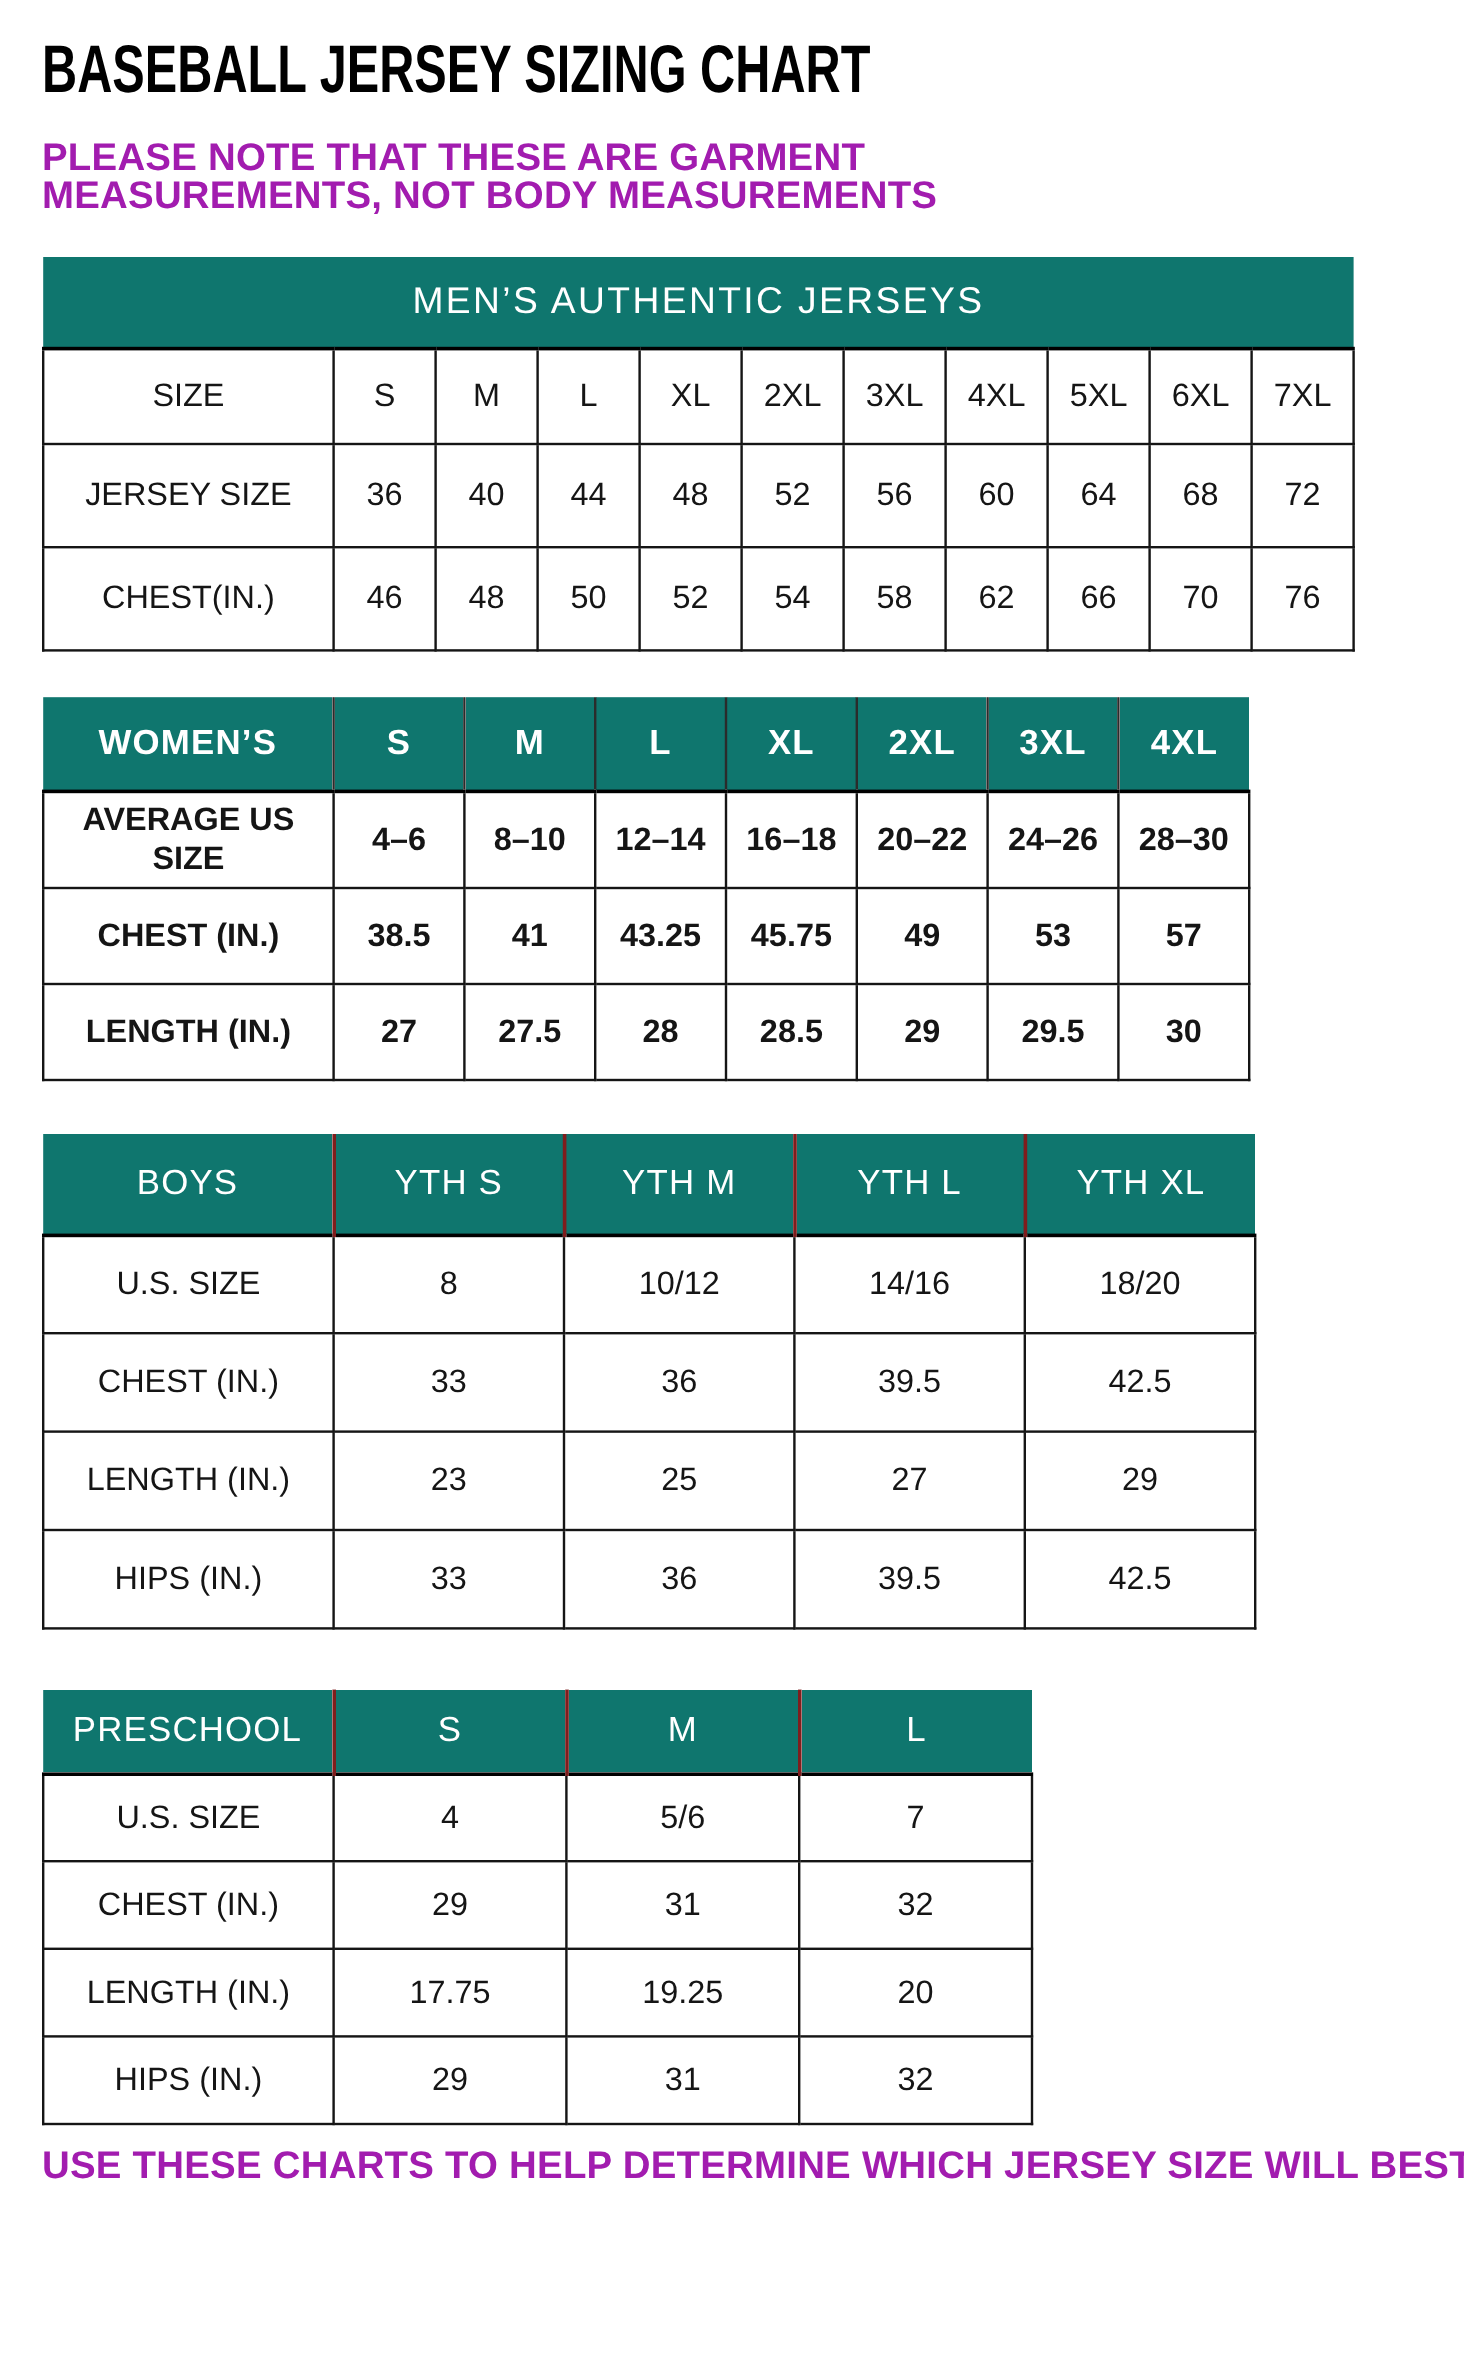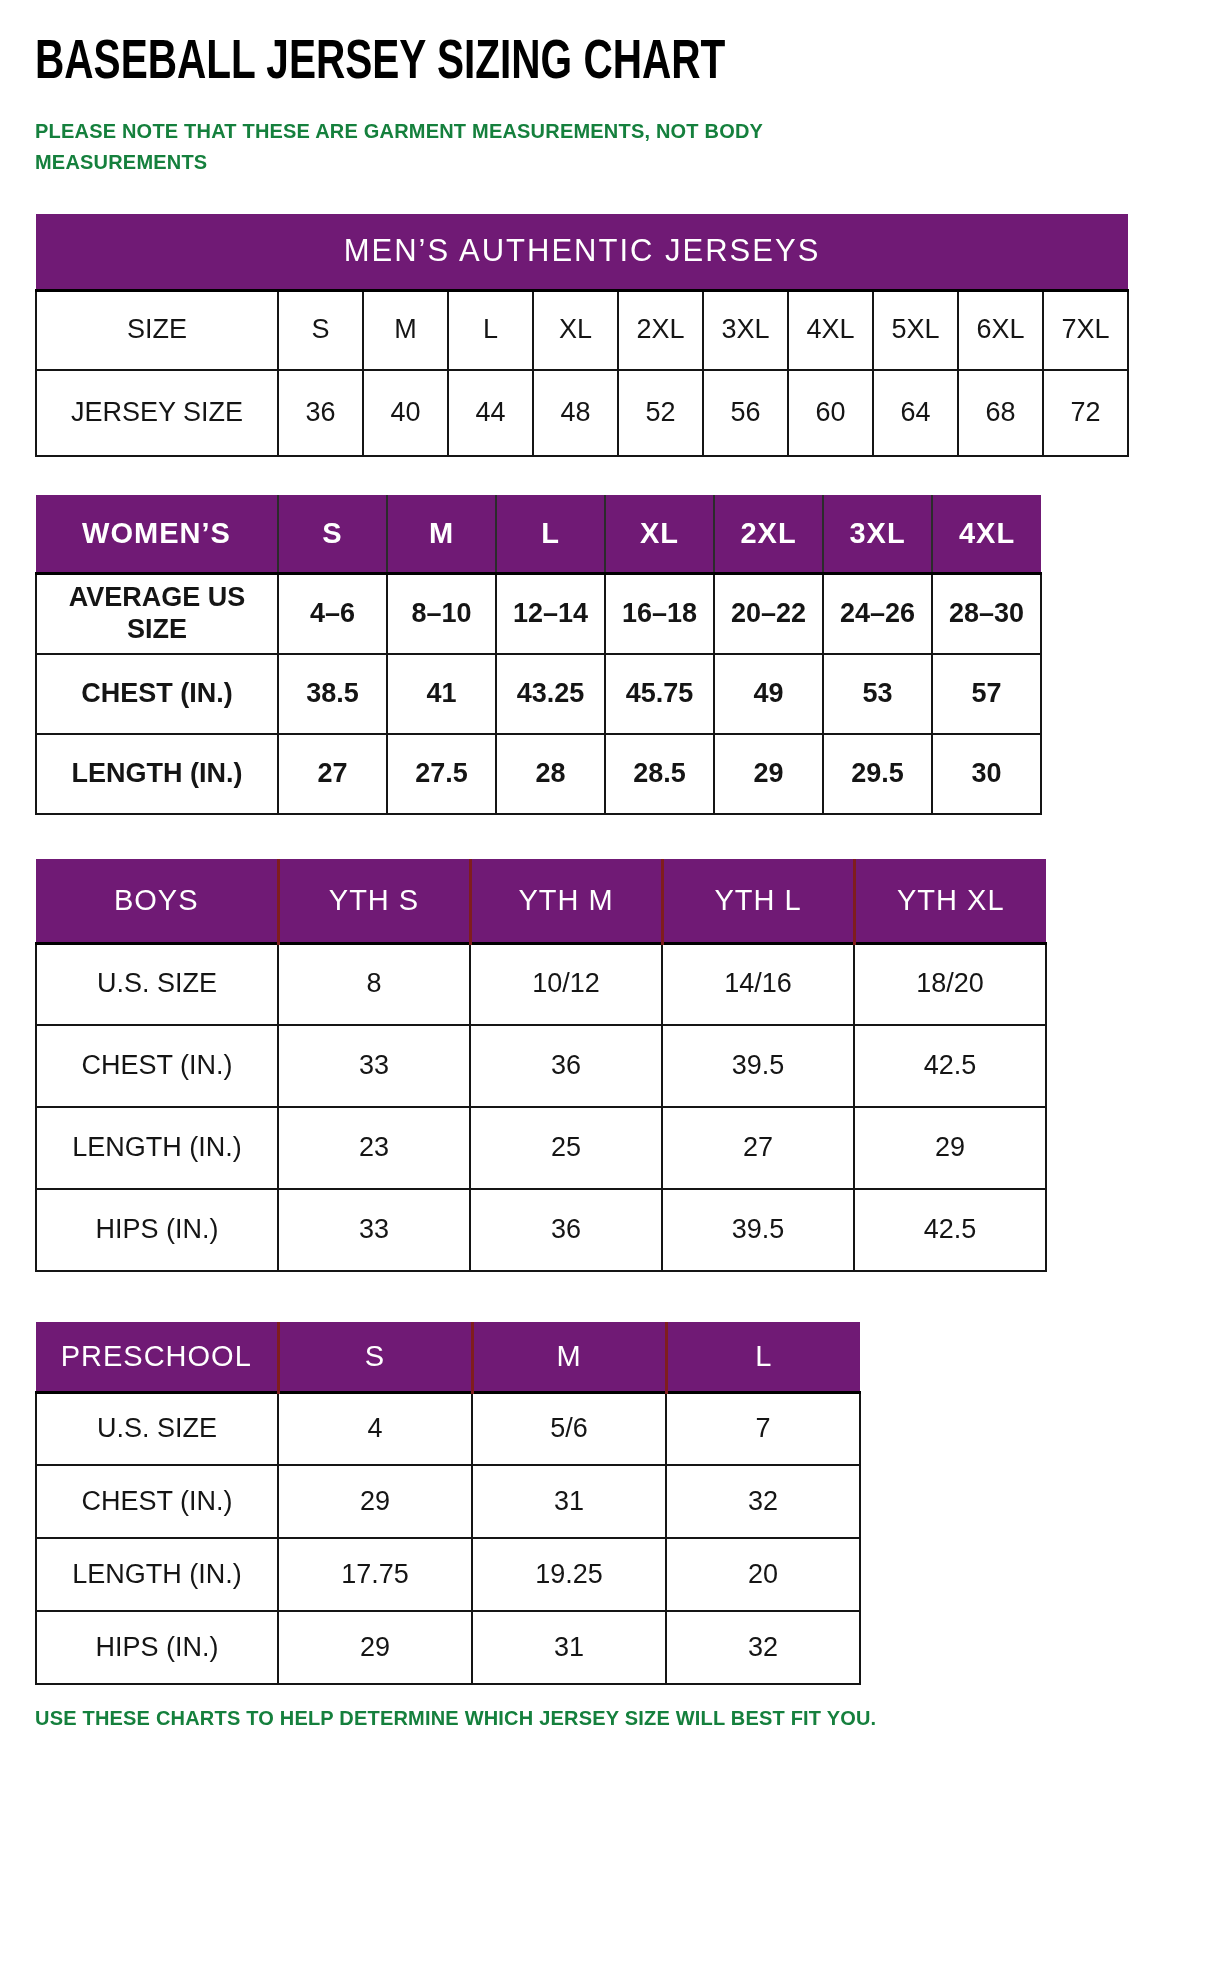--- a/index.html
+++ b/index.html
@@ -15,22 +15,22 @@
     margin:0;
     font-size:52px;
     font-weight:bold;
     letter-spacing:0px;
     color:#000;
     transform:scaleX(0.78) scaleY(1.08);
     transform-origin:left top;
     white-space:nowrap;
   }
   .note {
-    color:#15803d;
-    font-size:20px;
+    color:#a21caf;
+    font-size:32px;
     line-height:31px;
     font-weight:bold;
     letter-spacing:.2px;
   }
   .note-top { margin:30px 0 0 0; width:880px; }
   .note-bottom { margin:18px 0 0 0; width:1180px; white-space:nowrap; }
 
   table.tbl {
     border-collapse:collapse;
     table-layout:fixed;
@@ -40,21 +40,21 @@
     border:2px solid #151515;
     text-align:center;
     vertical-align:middle;
     font-size:27px;
     color:#151515;
     line-height:1.18;
     overflow:hidden;
   }
   table.tbl td.lbl { padding:0 10px; }
   table.tbl tr.hdr td {
-    background:#701a75;
+    background:#0f766e;
     color:#ffffff;
     border:0;
     font-size:29px;
     letter-spacing:1px;
   }
   table.tbl tr.hdr td.banner { font-size:31px; letter-spacing:2px; }
   table.tbl tr.body-first td { border-top:3px solid #000; }
   
   .light-div tr.hdr td + td { border-left:3px solid #7f1d1d; }
   
@@ -126,20 +126,33 @@
           <td>40</td>
           <td>44</td>
           <td>48</td>
           <td>52</td>
           <td>56</td>
           <td>60</td>
           <td>64</td>
           <td>68</td>
           <td>72</td>
         </tr>
+        <tr>
+          <td class="lbl">CHEST(IN.)</td>
+          <td>46</td>
+          <td>48</td>
+          <td>50</td>
+          <td>52</td>
+          <td>54</td>
+          <td>58</td>
+          <td>62</td>
+          <td>66</td>
+          <td>70</td>
+          <td>76</td>
+        </tr>
       </tbody>
     </table>
   <table class="tbl t-womens dark-div">
       <colgroup>
         <col class="label">
         <col class="data">
         <col class="data">
         <col class="data">
         <col class="data">
         <col class="data">

